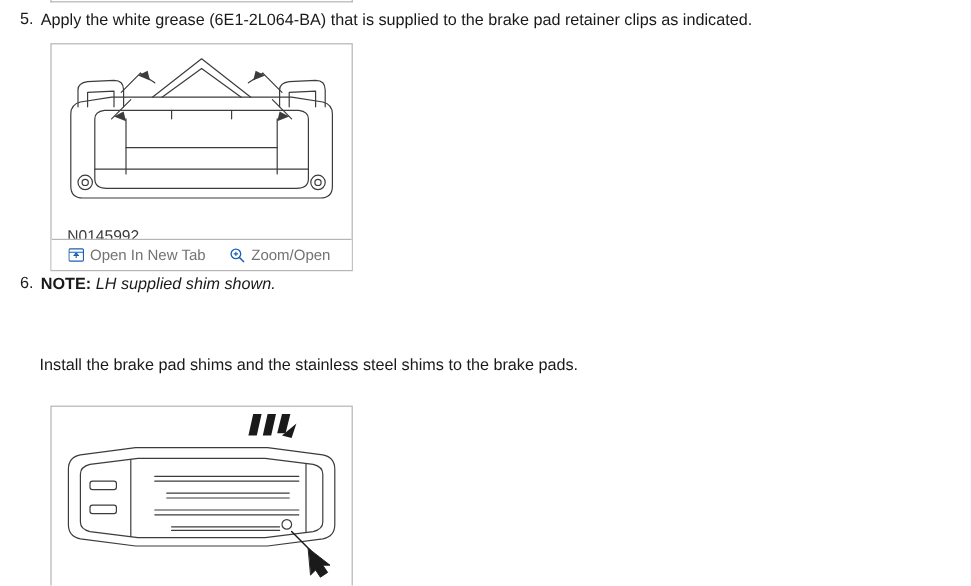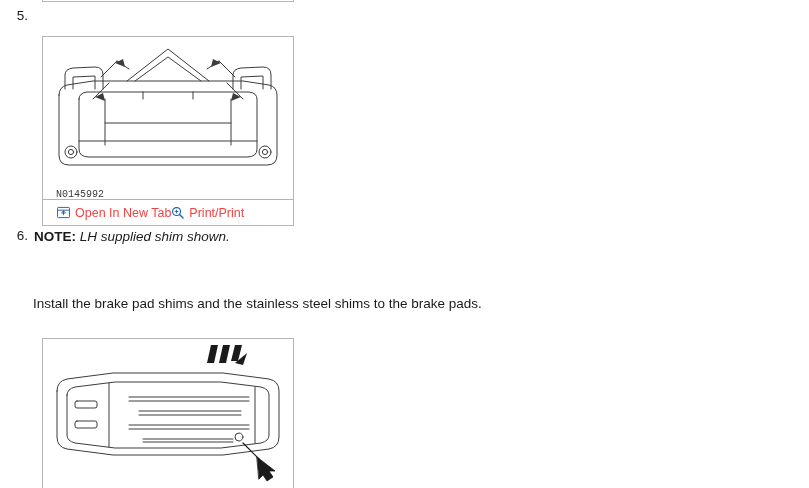--- a/index.html
+++ b/index.html
@@ -53,44 +53,45 @@
   }
 
   .figure {
     border: 1px solid #b5b5b5;
     background: #ffffff;
     box-sizing: border-box;
     position: relative;
   }
   .fig-caption {
     position: absolute;
-    font-size: 10px;
+    font-size: 13px;
     color: #3a3a3a;
-    font-family: Liberation Mono, monospace;
+    font-family: Liberation Sans, sans-serif;
   }
   .fig-toolbar {
     position: absolute;
     left: 0;
     right: 0;
     bottom: 0;
     height: 26px;
     border-top: 1px solid #b5b5b5;
     background: #ffffff;
     display: flex;
     align-items: center;
     padding-left: 14px;
     box-sizing: border-box;
   }
   .tb-link {
     display: inline-flex;
     align-items: center;
-    color: #ef4444;
+    color: #737373;
     font-size: 12.5px;
     text-decoration: none;
     cursor: pointer;
+    margin-right: 20px;
     white-space: nowrap;
   }
   .tb-link .glyph {
     display: inline-flex;
     align-items: center;
     justify-content: center;
     margin-right: 5px;
     color: #1a5fb4;
   }
 
@@ -125,20 +126,21 @@
 </style>
 </head>
 <body>
 
 <div class="page">
 
   <div class="top-clip"></div>
 
   <div class="step" style="position:absolute; left:0; top:8px; width:790px;">
     <span class="step-num">5.</span>
+    <span class="step-text">Apply the white grease (6E1-2L064-BA) that is supplied to the brake pad retainer clips as indicated.</span>
   </div>
 
   <div class="figure" id="fig-caliper">
     <svg class="art" width="250" height="150" viewBox="0 0 250 150">
       <g fill="none" stroke="#3c3c3c" stroke-width="1" stroke-linejoin="round" stroke-linecap="round">
 
         <path d="M16 58 L16 118 Q16 128 26 128 L224 128 Q234 128 234 118 L234 58
                  Q234 50 226 48 L200 44 L50 44 L24 48 Q16 50 16 58 Z"></path>
 
         <path d="M36 62 L36 112 Q36 120 46 120 L204 120 Q214 120 214 112 L214 62
@@ -195,21 +197,21 @@
         <span class="label">Open In New Tab</span>
       </a>
       <a class="tb-link">
         <span class="glyph">
           <svg width="13" height="13" viewBox="0 0 14 14">
             <circle cx="6" cy="6" r="4.3" fill="none" stroke="#1a5fb4" stroke-width="1.2"></circle>
             <path d="M9.2 9.2 L13 13" stroke="#1a5fb4" stroke-width="1.4" stroke-linecap="round"></path>
             <path d="M4 6 H8 M6 4 V8" stroke="#1a5fb4" stroke-width="1"></path>
           </svg>
         </span>
-        <span class="label">Print/Print</span>
+        <span class="label">Zoom/Open</span>
       </a>
     </div>
   </div>
 
   <div class="step" style="position:absolute; left:0; top:228px; width:790px;">
     <span class="step-num">6.</span>
     <span class="step-text">
       <span class="note-lbl">NOTE:</span>
       <span class="ital">LH supplied shim shown.</span>
     </span>

